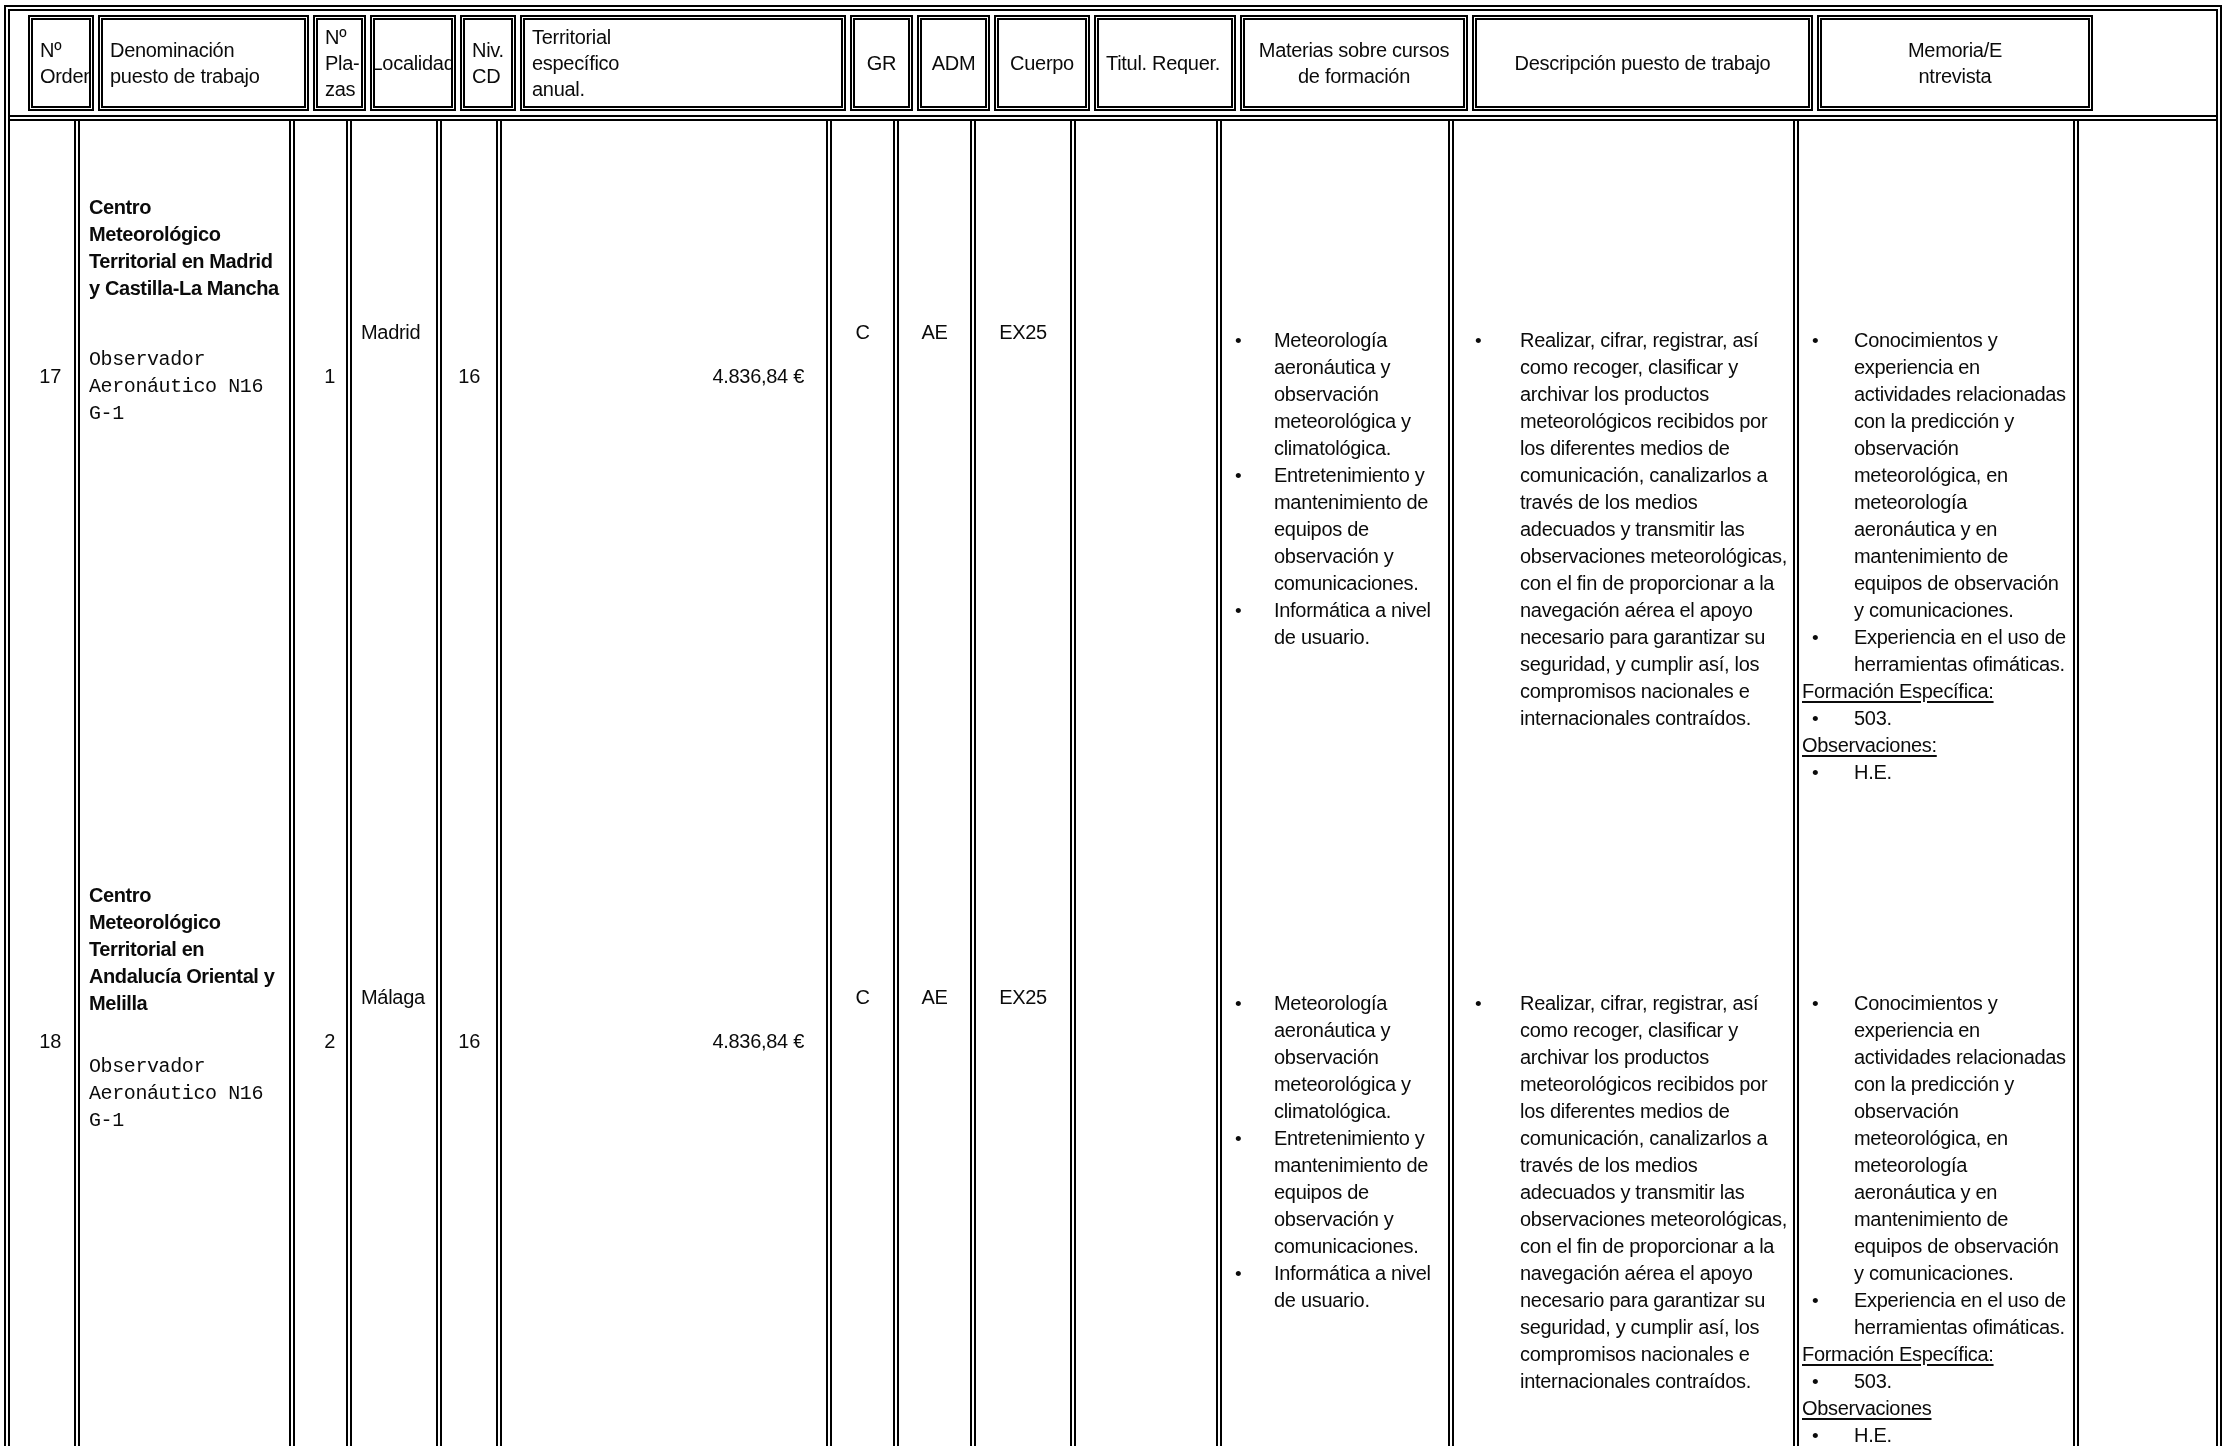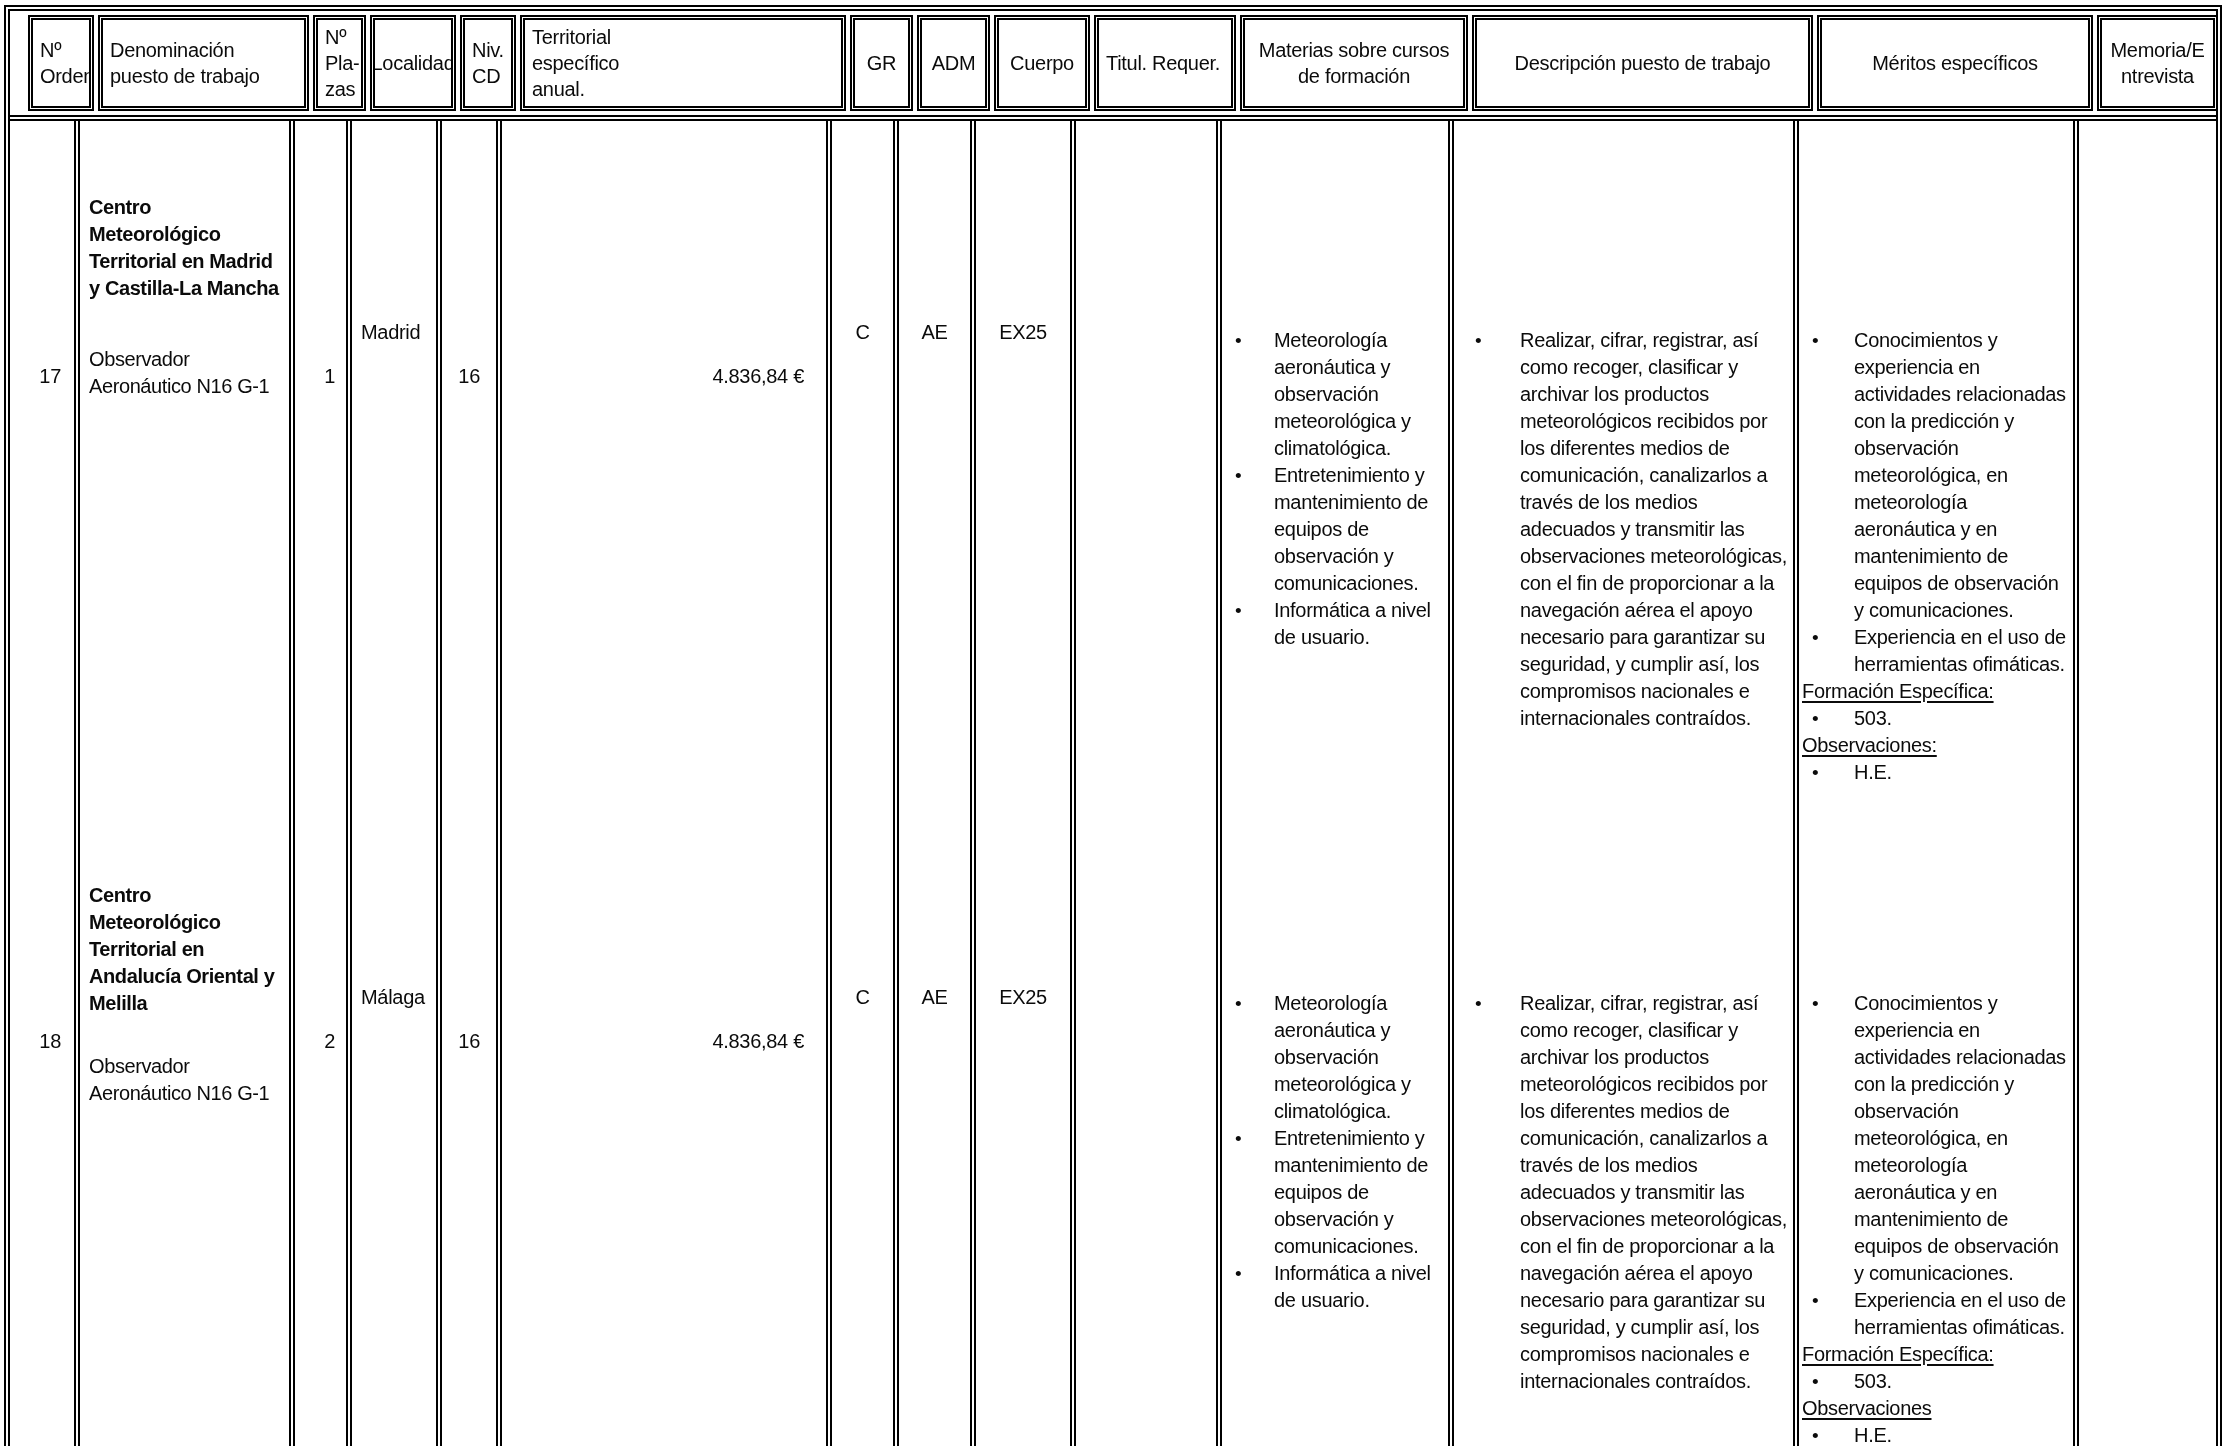--- a/index.html
+++ b/index.html
@@ -64,21 +64,21 @@
   .r2.pv{padding-top:120px;}
   .r2.pl{padding-top:126px;}
   .r2 .section-heading{margin-top:18px;}
   .r2 .job-title{margin-top:36px;}
 
   .section-heading{
     font-weight:bold;
     padding-left:9px;padding-right:4px;
     letter-spacing:-0.4px;
   }
-  .job-title{padding-left:9px;letter-spacing:-0.4px;}
+  .job-title{padding-left:9px;letter-spacing:-0.4px;font-family:Liberation Mono, monospace;}
   .v-r{text-align:right;margin-top:44px;}
   .v-c{text-align:center;}
   .v-l{text-align:left;padding-left:9px;}
   .c-num .val{padding-right:13px;}
   .c-plazas .val{padding-right:11px;}
   .c-niv .val{padding-right:16px;}
   .c-comp .val{padding-right:22px;}
 
   ul.blist{list-style:none;margin:0;padding:0 6px 0 0;}
   ul.blist li{display:flex;align-items:flex-start;}
@@ -129,23 +129,20 @@
         </div>
       <div class="th ta-l">
           <span>Titul. Requer.</span>
         </div>
       <div class="th ta-c w200">
           <span>Materias sobre cursos de formación</span>
         </div>
       <div class="th ta-c">
           <span>Descripción puesto de trabajo</span>
         </div>
-      <div class="th ta-c">
-          <span>Méritos específicos</span>
-        </div>
       <div class="th ta-c w95">
           <span>Memoria/Entrevista</span>
         </div>
     </div>
 
     <div class="grid tbody">
 
       <div class="cell c-num r1 pv">
         <div class="val v-r">17</div>
       </div>

